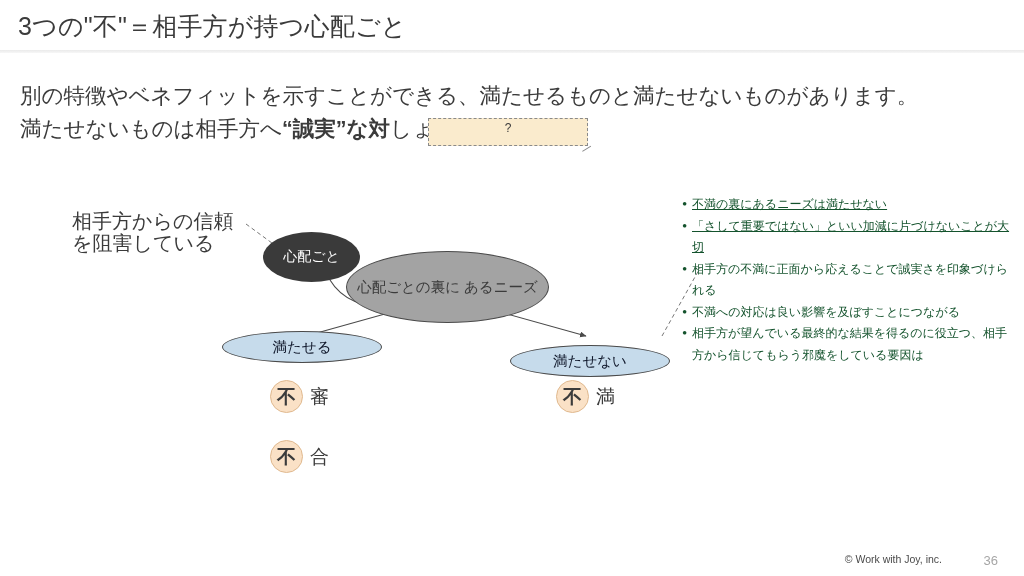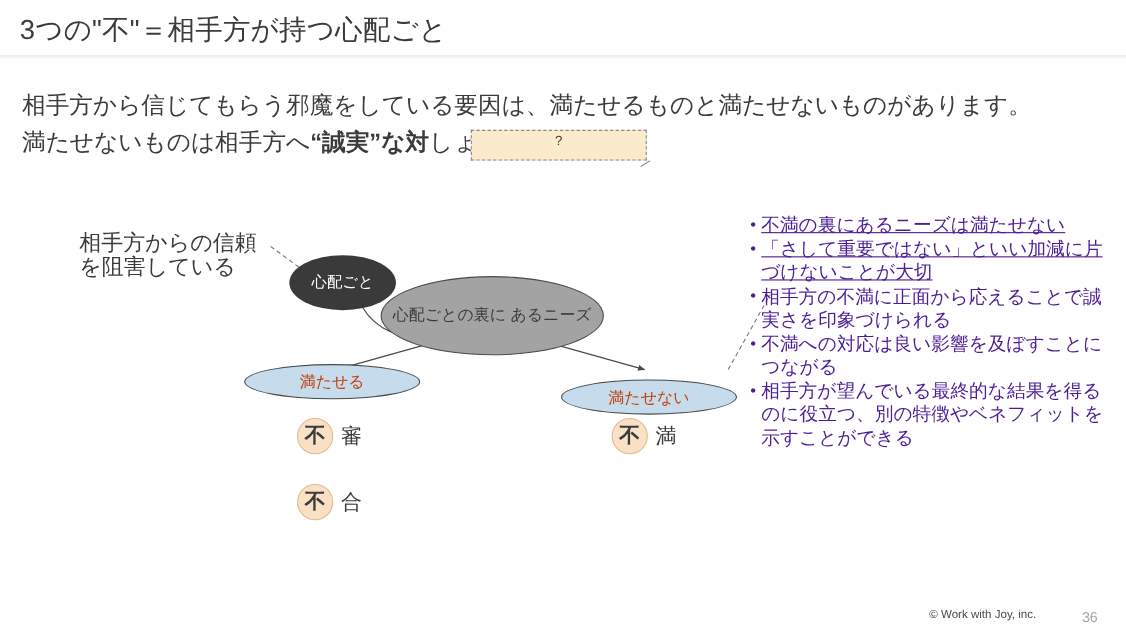--- a/index.html
+++ b/index.html
@@ -138,21 +138,21 @@
     height: 30px;
     background: #c6dbeb;
     border: 1.1px solid #4a4a4a;
     border-radius: 50%;
     display: flex;
     align-items: center;
     justify-content: center;
   }
   .node-blue span {
     font-size: 14.5px;
-    color: #c2410c;
+    color: #0f172a;
   }
   #node-can    { left: 222px; top: 331px; width: 158px; }
   #node-cannot { left: 510px; top: 345px; width: 158px; }
 
   
   .fu-row {
     position: absolute;
     display: flex;
     align-items: center;
   }
@@ -183,24 +183,25 @@
 
   
   #bullet-list {
     position: absolute;
     left: 682px; top: 194px;
     width: 336px;
   }
   .bullet {
     position: relative;
     padding-left: 10px;
-    font-size: 17px;
+    font-size: 12px;
     line-height: 21.5px;
-    color: #4c1d95;
+    color: #14532d;
     margin-bottom: 0px;
+    font-family: Liberation Serif, serif;
   }
   .bullet::before {
     content: "\2022";
     position: absolute;
     left: 0; top: 0;
     font-size: 15px;
   }
   .bullet.u { text-decoration: underline; }
 
   
@@ -221,21 +222,21 @@
 </head>
 <body>
 
 <div id="slide">
 
   <div id="title-bar">
     <div id="slide-title">3つの"不"＝相手方が持つ心配ごと</div>
   </div>
   <div id="title-divider"></div>
 
-  <div id="body-text"><span>相手方から信じてもらう邪魔をしている要因は、満たせるものと満たせないものがあります。</span>
+  <div id="body-text"><span>別の特徴やベネフィットを示すことができる、満たせるものと満たせないものがあります。</span>
 <span>満たせないものは相手方へ</span><span class="bold">“誠実”な対</span><span>しょう</span></div>
 
   <div id="overlay-note">
     <div id="overlay-note-text">?</div>
     <div id="overlay-note-fold"></div>
   </div>
 
   <svg id="diagram" viewBox="0 0 1024 576">
 
     <path d="M246 224 L276 246" stroke="#777" stroke-width="1" fill="none" stroke-dasharray="4,3"></path>
@@ -290,19 +291,19 @@
       <span>不</span>
     </div>
     <div class="fu-label">満</div>
   </div>
 
   <div id="bullet-list">
     <div class="bullet u">不満の裏にあるニーズは満たせない</div>
     <div class="bullet u">「さして重要ではない」といい加減に片づけないことが大切</div>
     <div class="bullet">相手方の不満に正面から応えることで誠実さを印象づけられる</div>
     <div class="bullet">不満への対応は良い影響を及ぼすことにつながる</div>
-    <div class="bullet">相手方が望んでいる最終的な結果を得るのに役立つ、別の特徴やベネフィットを示すことができる</div>
+    <div class="bullet">相手方が望んでいる最終的な結果を得るのに役立つ、相手方から信じてもらう邪魔をしている要因は</div>
   </div>
 
   <div id="footer-copy">© Work with Joy, inc.</div>
   <div id="footer-page">36</div>
 
 </div>
 
 </body></html>

